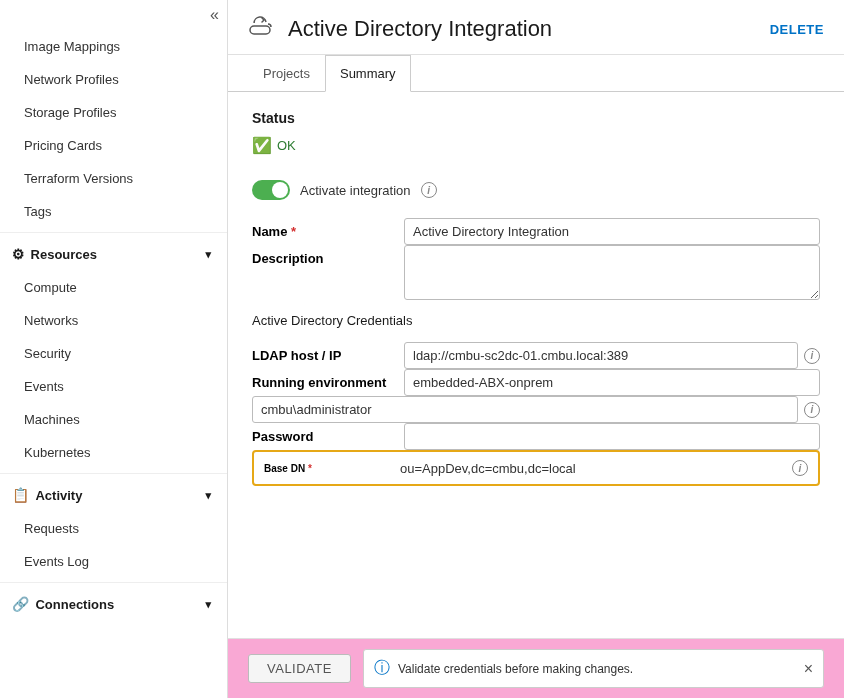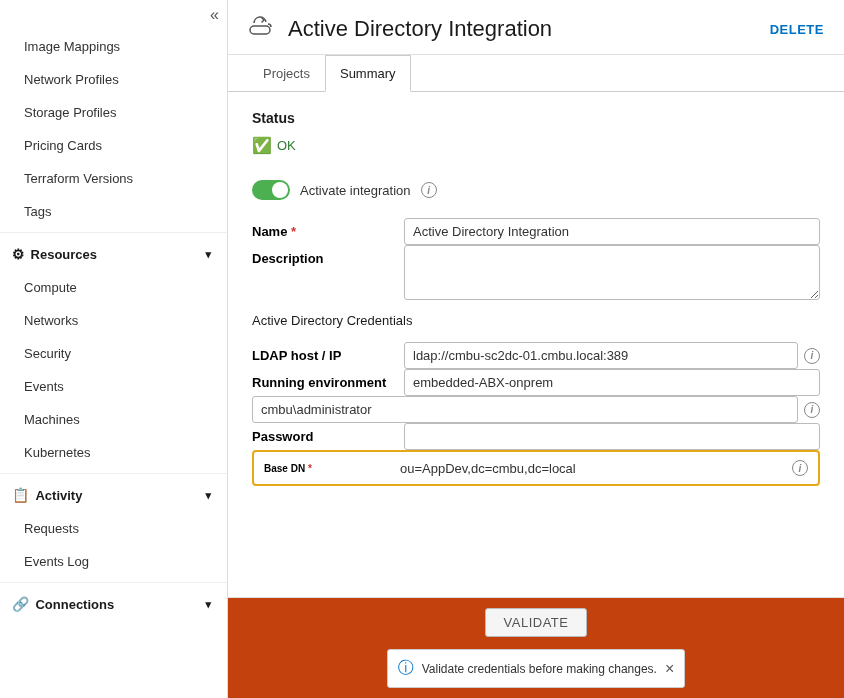--- a/index.html
+++ b/index.html
@@ -102,21 +102,21 @@
 
     
     .basedn-row { border: 2px solid #e6a817; border-radius: 4px; padding: 8px 10px; display: flex; align-items: center; gap: 16px; margin-bottom: 14px; }
     .basedn-label { width: 120px; min-width: 120px; font-weight: 600; font-size: 10px; }
     .basedn-input-wrap { flex: 1; display: flex; align-items: flex-end; gap: 11px; }
     .basedn-input { border: none; outline: none; font-size: 13px; color: #333; background: transparent; flex: 1; }
 
     
     .validate-bar {
       display: flex; align-items: center; padding: 10px 20px; border-top: 1px solid #e0e0e0;
-      gap: 12px; background: #c2410c; flex-direction: column;
+      gap: 12px; background: #f9a8d4;
     }
     .validate-btn {
       border: 1px solid #bbb; background: #f5f5f5; padding: 6px 18px;
       font-size: 13px; color: #555; cursor: pointer; border-radius: 3px; text-transform: uppercase;
       letter-spacing: 0.5px;
     }
     .validate-tooltip {
       display: flex; align-items: center; gap: 8px;
       border: 1px solid #ccc; background: #fff; padding: 8px 10px;
       border-radius: 3px; font-size: 12px; color: #333; flex: 1;

